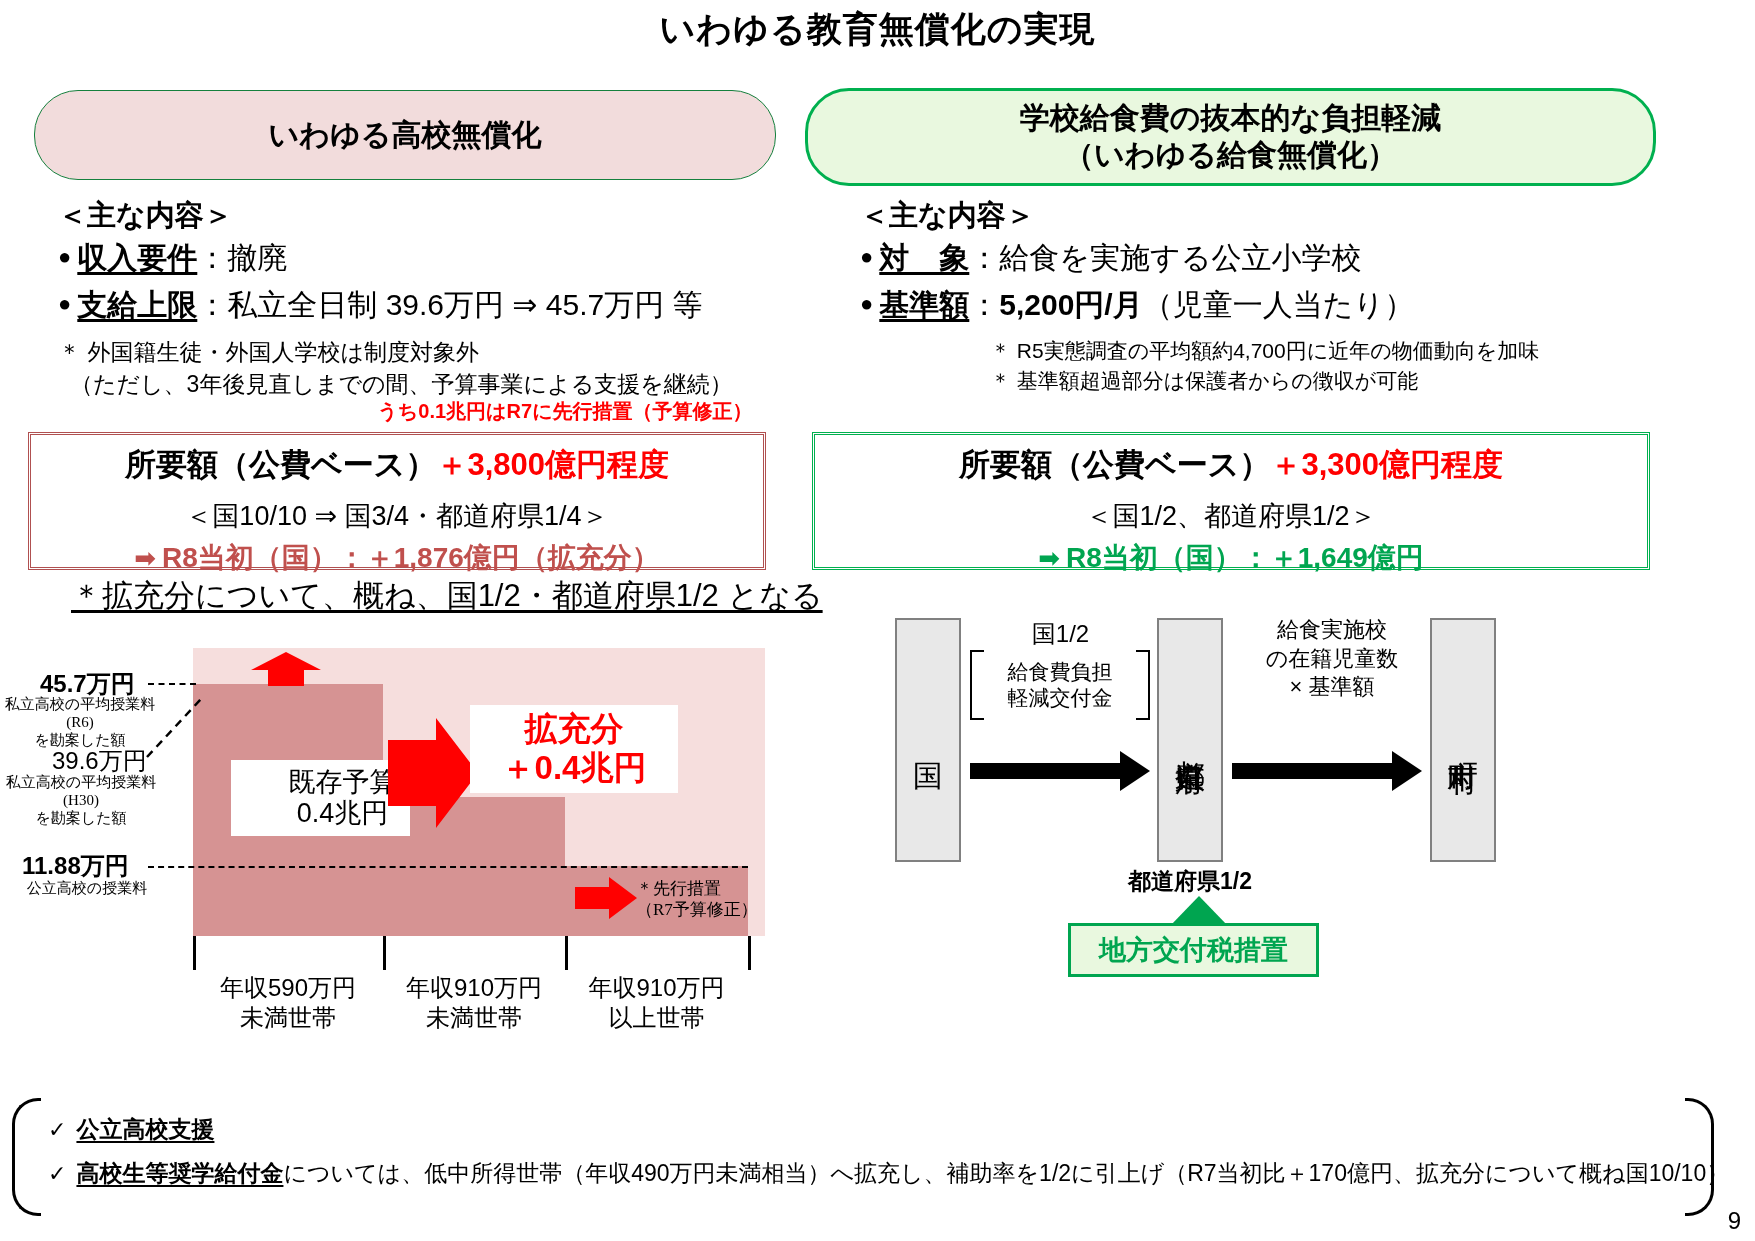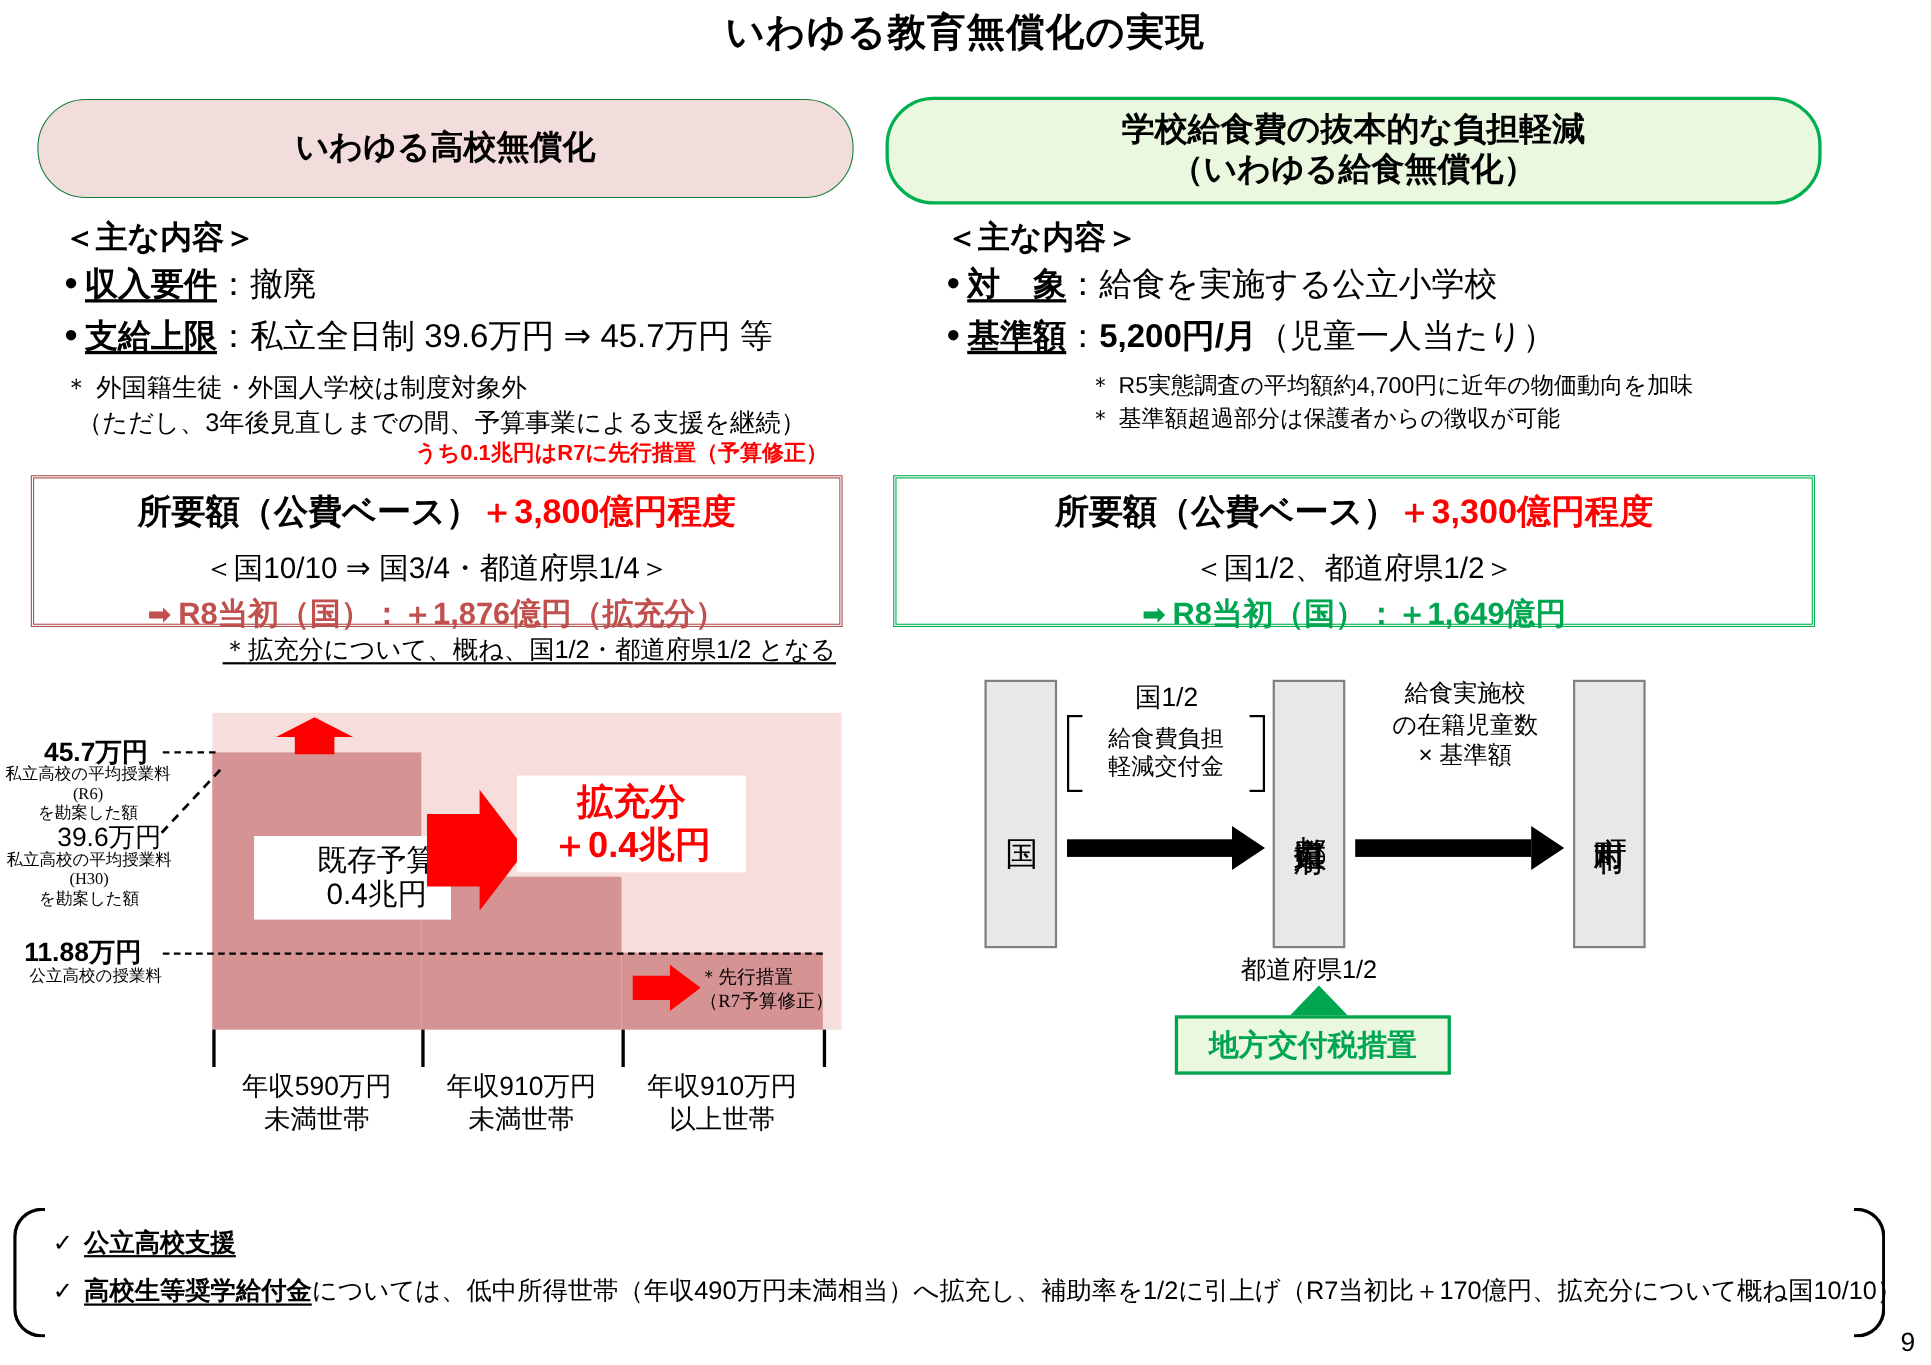--- a/index.html
+++ b/index.html
@@ -70,22 +70,22 @@
   .amt-row3.red { color: #c0504d; }
   .amt-row3.green { color: #00a550; }
   .arrow-glyph { font-size: 26px; margin-right: 6px; }
 
   #precaution {
     top: 398px; left: 360px; width: 410px;
     font-size: 20px; font-weight: bold; color: #ff0000;
     text-align: center; white-space: nowrap;
   }
   #expand-note {
-    top: 575px; left: 60px; width: 700px;
-    font-size: 23px; text-align: right;
+    top: 575px; left: 71px; width: 700px;
+    font-size: 31px; text-align: left;
     white-space: nowrap;
   }
   #expand-note span { text-decoration: underline; text-underline-offset: 4px; }
 
   
   #chart { top: 640px; left: 0px; width: 800px; height: 360px; }
   #plot-bg {
     left: 193px; top: 8px; width: 572px; height: 288px;
     background: #f6dedd;
   }
@@ -186,21 +186,21 @@
   }
   #bracket-box:before { left: 0; border-left: 2px solid #000; }
   #bracket-box:after  { right: 0; border-right: 2px solid #000; }
 
   #lbl-kyushoku {
     left: 382px; top: 8px; width: 180px;
     text-align: center; font-size: 22px; line-height: 1.3;
   }
   #lbl-ken-half {
     left: 230px; top: 258px; width: 200px;
-    text-align: center; font-size: 23px;
+    text-align: center; font-size: 23px; font-weight: bold;
   }
   #green-arrow-up {
     left: 310px; top: 288px; width: 0; height: 0;
     border-left: 29px solid transparent;
     border-right: 29px solid transparent;
     border-bottom: 30px solid #00a550;
   }
   #chihou-box {
     left: 208px; top: 315px; width: 245px; height: 48px;
     border: 3px solid #00a550; background: #e9f8df;

